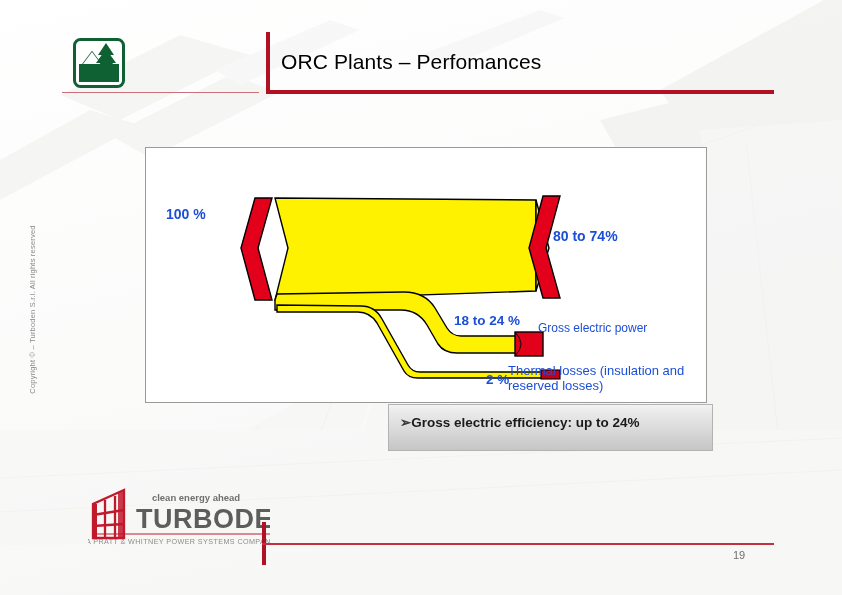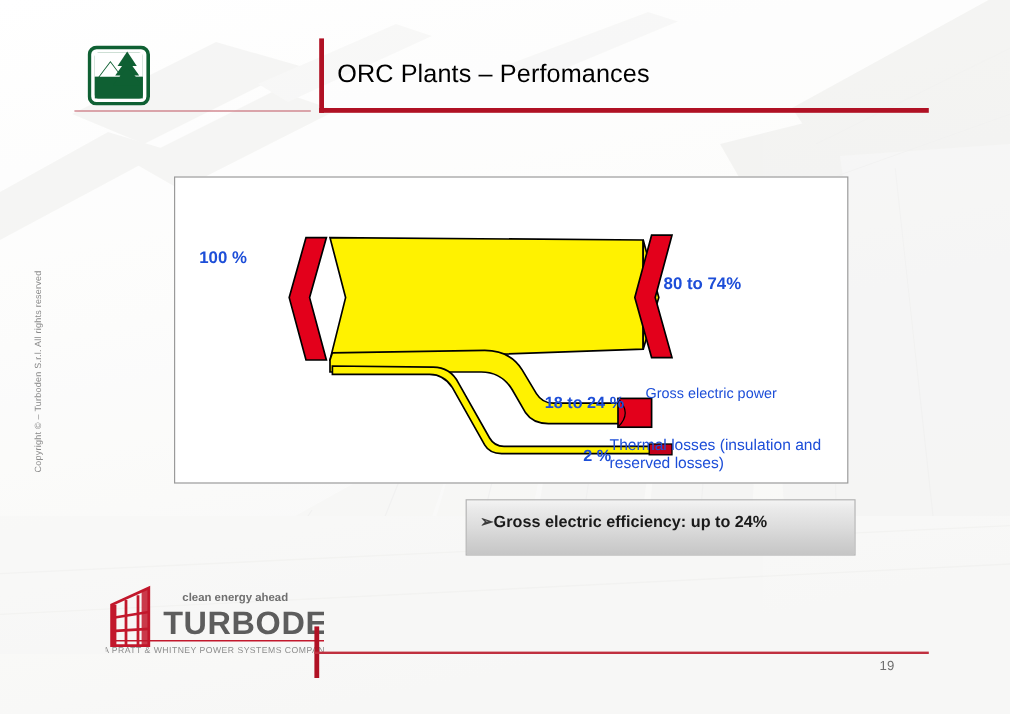--- a/index.html
+++ b/index.html
@@ -118,31 +118,31 @@
     line-height: 1.18;
   }
   .dlabel.bold { font-weight: bold; }
 
   #label-100pct      { left: 20px;  top: 58px;  font-size: 14px; font-weight: bold; }
   #label-thermal-src { left: 20px;  top: 105px; font-size: 13.5px; width: 112px; }
 
   #label-80to74      { left: 407px; top: 58px;  font-size: 14px; font-weight: bold; white-space: nowrap; margin-top: 22px;}
   #label-heat-users  { left: 425px; top: 88px;  font-size: 13.5px; width: 130px; }
 
-  #label-18to24      { left: 308px; top: 180px; font-size: 13.5px; font-weight: bold; white-space: nowrap; }
+  #label-18to24      { left: 308px; top: 165px; font-size: 13.5px; font-weight: bold; white-space: nowrap; }
   #label-gross-elec  { left: 392px; top: 173px; font-size: 12px; white-space: nowrap; }
 
   #label-2pct        { left: 340px; top: 224px; font-size: 13.5px; font-weight: bold; white-space: nowrap; }
   #label-thermal-loss{ left: 362px; top: 215px; font-size: 13px; width: 200px; }
 
   
   #efficiency-box {
     position: absolute;
     left: 388px;
-    top: 416px;
+    top: 404px;
     width: 325px;
     height: 47px;
     z-index: 6;
     border: 1px solid #b3b3b3;
     box-sizing: border-box;
     background: linear-gradient(to bottom,
         #f3f3f3 0%, #e9e9e9 18%, #dcdcdc 50%, #cfcfcf 78%, #c6c6c6 100%);
   }
   .eff-line {
     position: absolute;

